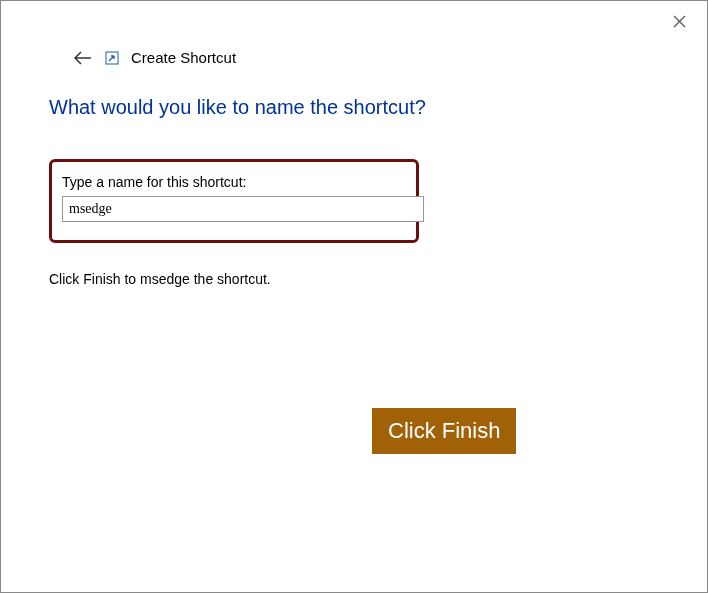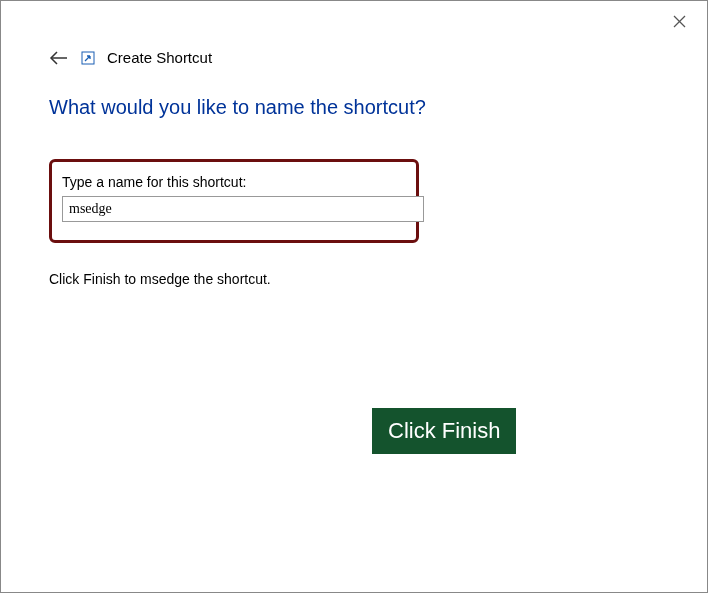--- a/index.html
+++ b/index.html
@@ -32,21 +32,21 @@
       color: #666;
       font-size: 16px;
       display: flex;
       align-items: center;
       justify-content: center;
     }
     .header {
       display: flex;
       align-items: center;
       gap: 12px;
-      padding: 48px 0 0 48px;
+      padding: 48px 0 0 72px;
     }
     .back-arrow {
       color: #333;
       cursor: pointer;
       display: flex;
       align-items: center;
     }
     .shortcut-icon {
       display: flex;
       align-items: center;
@@ -86,21 +86,21 @@
       outline: none;
     }
     .instruction {
       font-size: 14px;
       color: #000;
     }
     .callout {
       position: absolute;
       left: 371px;
       top: 407px;
-      background: #14532d;
+      background: #a16207;
       color: #fff;
       font-size: 22px;
       padding: 10px 16px;
       white-space: nowrap;
     }
     .callout-tail {
       position: absolute;
       left: 440px;
       top: 450px;
       width: 0;

